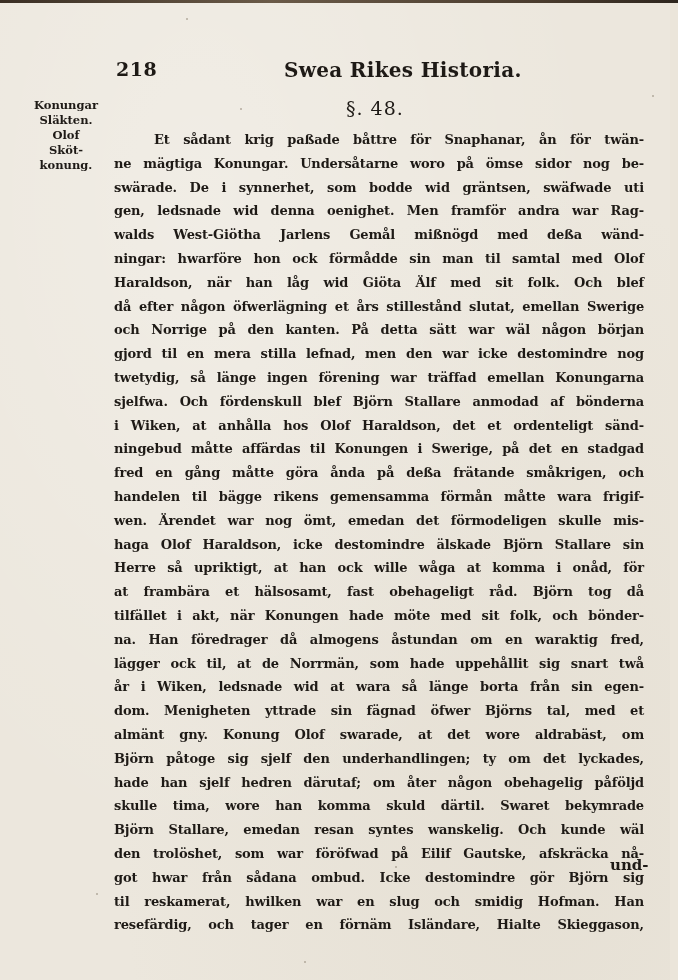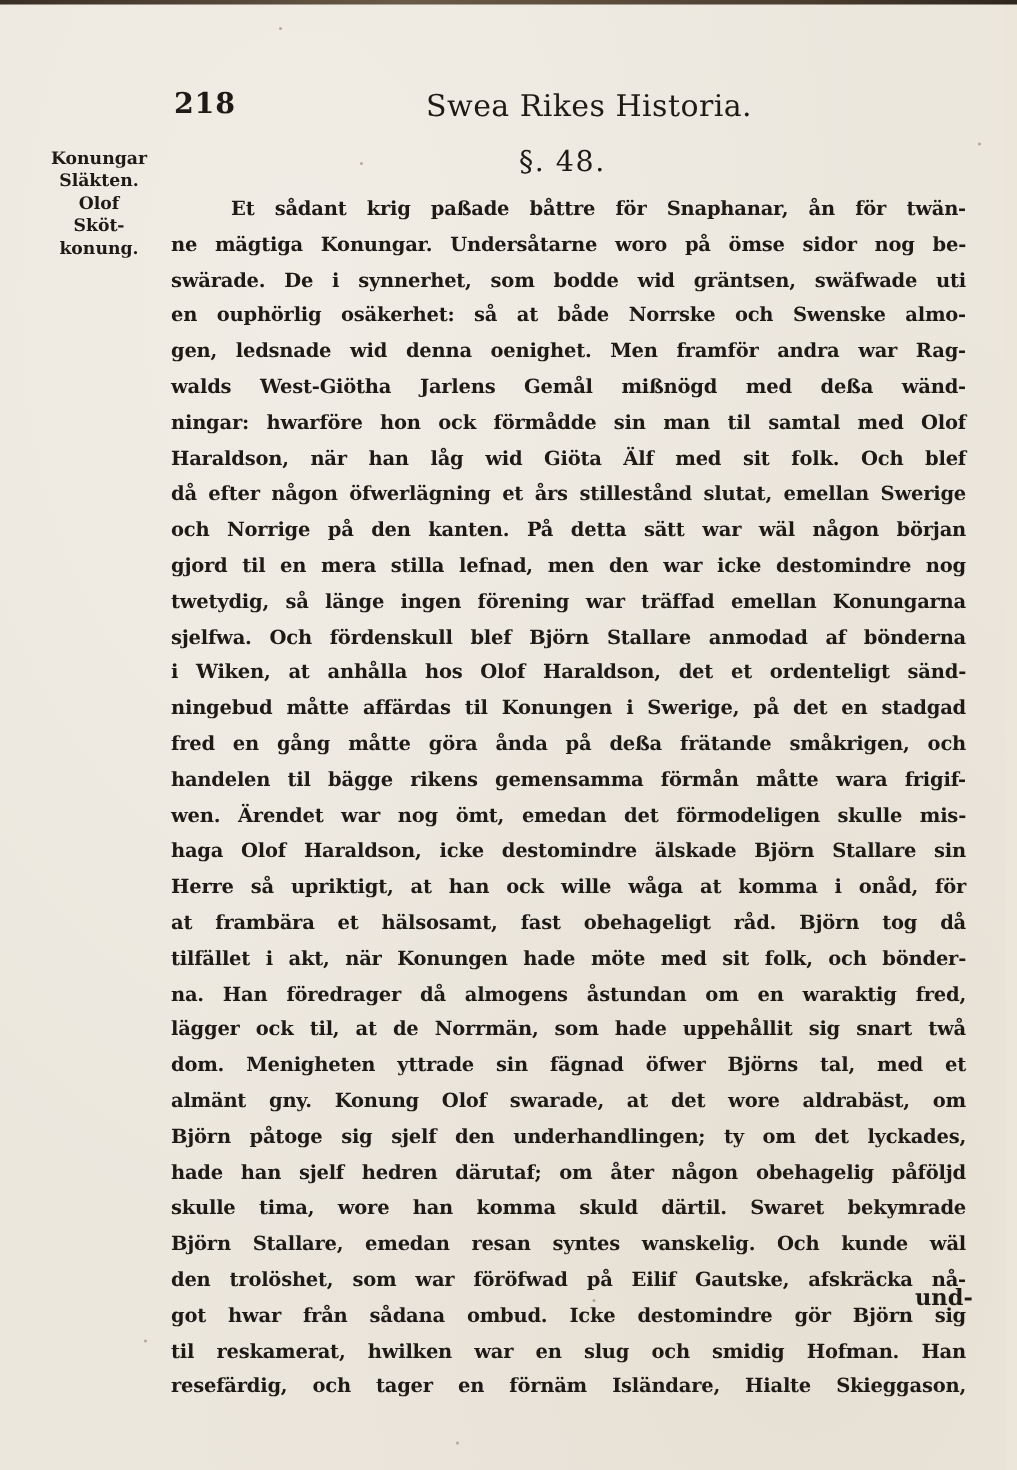--- a/index.html
+++ b/index.html
@@ -52,21 +52,21 @@
       top: 0;
       font-size: 19px;
       font-weight: bold;
       letter-spacing: 0.5px;
     }
     .running-title {
       position: absolute;
       left: 172px;
       top: 0;
       font-size: 20px;
-      font-weight: normal;
+      font-weight: bold;
       letter-spacing: 0.3px;
       white-space: nowrap;
     }
     .marginalia {
       position: absolute;
       left: 28px;
       top: 98px;
       width: 76px;
       text-align: center;
       font-family: "DejaVu Serif", serif;
@@ -138,41 +138,41 @@
     <div>Sköt-</div>
     <div>konung.</div>
   </div>
 
   <div class="section-number">§. 48.</div>
 
   <div class="body-text">
     <div class="line indent">Et sådant krig paßade båttre för Snaphanar, ån för twän-</div>
     <div class="line">ne mägtiga Konungar.  Undersåtarne woro på ömse sidor nog be-</div>
     <div class="line">swärade.  De i synnerhet, som bodde wid gräntsen, swäfwade uti</div>
-    <div class="line">en ouphörlig osäkerhet:  så at både Norrske och Swenske almo-</div>
     <div class="line">gen, ledsnade wid denna oenighet.  Men framför andra war Rag-</div>
     <div class="line">walds West-Giötha Jarlens Gemål mißnögd med deßa wänd-</div>
     <div class="line">ningar: hwarföre hon ock förmådde sin man til samtal med Olof</div>
     <div class="line">Haraldson, när han låg wid Giöta Älf med sit folk.  Och blef</div>
     <div class="line">då efter någon öfwerlägning et års stillestånd slutat, emellan Swerige</div>
     <div class="line">och Norrige på den kanten.  På detta sätt war wäl någon början</div>
     <div class="line">gjord til en mera stilla lefnad, men den war icke destomindre nog</div>
     <div class="line">twetydig, så länge ingen förening war träffad emellan Konungarna</div>
     <div class="line">sjelfwa.  Och fördenskull blef Björn Stallare anmodad af bönderna</div>
     <div class="line">i Wiken, at anhålla hos Olof Haraldson, det et ordenteligt sänd-</div>
     <div class="line">ningebud måtte affärdas til Konungen i Swerige, på det en stadgad</div>
     <div class="line">fred en gång måtte göra ånda på deßa frätande småkrigen, och</div>
     <div class="line">handelen til bägge rikens gemensamma förmån måtte wara frigif-</div>
     <div class="line">wen.  Ärendet war nog ömt, emedan det förmodeligen skulle mis-</div>
     <div class="line">haga Olof Haraldson, icke destomindre älskade Björn Stallare sin</div>
     <div class="line">Herre så upriktigt, at han ock wille wåga at komma i onåd, för</div>
     <div class="line">at frambära et hälsosamt, fast obehageligt råd.  Björn tog då</div>
     <div class="line">tilfället i akt, när Konungen hade möte med sit folk, och bönder-</div>
     <div class="line">na.  Han föredrager då almogens åstundan om en waraktig fred,</div>
     <div class="line">lägger ock til, at de Norrmän, som hade uppehållit sig snart twå</div>
+    <div class="line">år i Wiken, ledsnade wid at wara så länge borta från sin egen-</div>
     <div class="line">dom.  Menigheten yttrade sin fägnad öfwer Björns tal, med et</div>
     <div class="line">almänt gny.  Konung Olof swarade, at det wore aldrabäst, om</div>
     <div class="line">Björn påtoge sig sjelf den underhandlingen; ty om det lyckades,</div>
     <div class="line">hade han sjelf hedren därutaf; om åter någon obehagelig påföljd</div>
     <div class="line">skulle tima, wore han komma skuld därtil.  Swaret bekymrade</div>
     <div class="line">Björn Stallare, emedan resan syntes wanskelig.  Och kunde wäl</div>
     <div class="line">den trolöshet, som war föröfwad på Eilif Gautske, afskräcka nå-</div>
     <div class="line">got hwar från sådana ombud.  Icke destomindre gör Björn sig</div>
     <div class="line">til reskamerat, hwilken war en slug och smidig Hofman.  Han</div>
     <div class="line">resefärdig, och tager en förnäm Isländare, Hialte Skieggason,</div>

